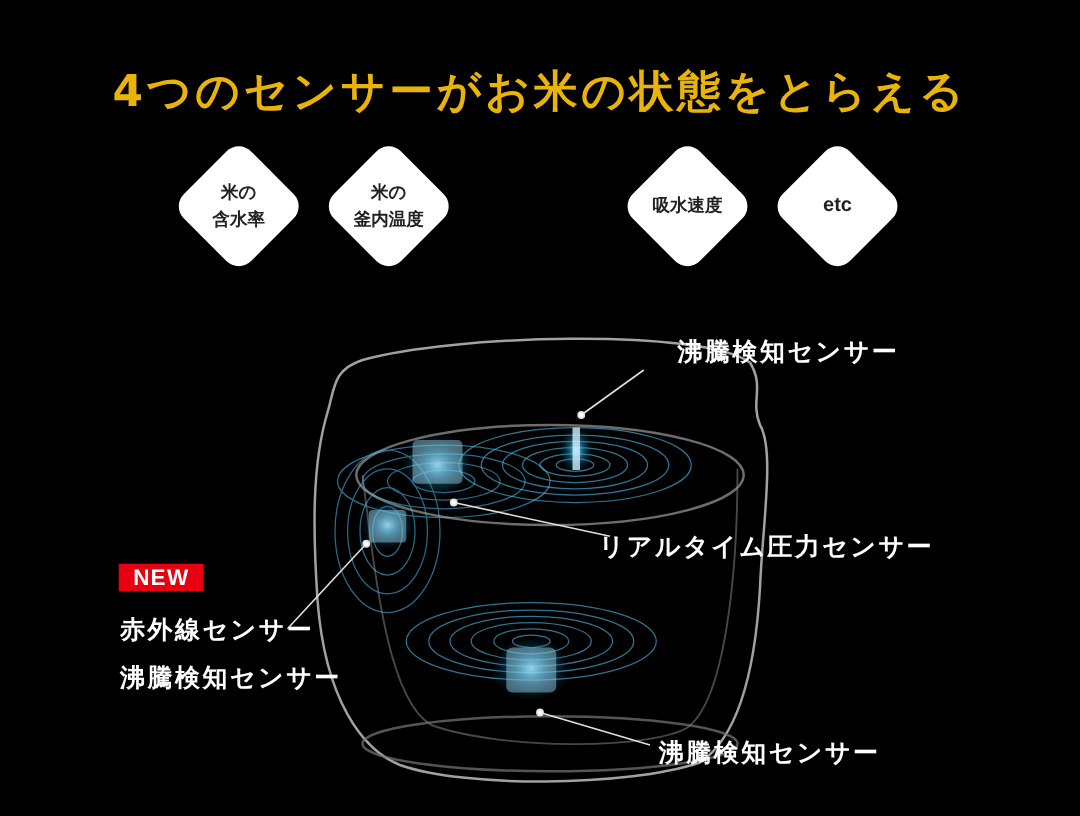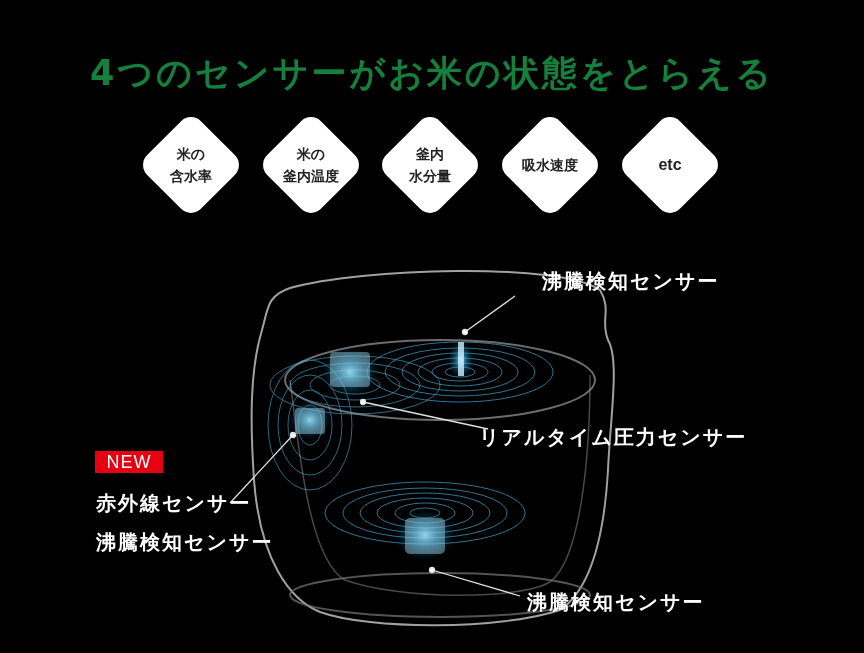--- a/index.html
+++ b/index.html
@@ -1,29 +1,29 @@
 <!DOCTYPE html>
 <html><head>
   <meta charset="utf-8">
   <style>
     html, body { margin:0; padding:0; background:#000; }
     body { width:864px; height:653px; position:relative; overflow:hidden;
            font-family:"DejaVu Sans","Liberation Sans",sans-serif; color:#fff; }
     .title { position:absolute; left:0; width:864px; top:50px; text-align:center;
-             font-size:35px; font-weight:bold; letter-spacing:3px; color:#15803d; }
+             font-size:35px; font-weight:bold; letter-spacing:3px; color:#eab308; }
     .diamonds { position:absolute; top:111px; left:0; width:744px; height:110px; }
     .dia { position:absolute; width:108px; height:108px; }
     .dia .shape { position:absolute; left:16px; top:16px; width:76px; height:76px;
                   background:#fff; border-radius:14px; transform:rotate(45deg); }
     .dia .txt { position:absolute; left:0; top:0; width:108px; height:108px;
                 display:flex; flex-direction:column; align-items:center; justify-content:center;
                 color:#222; font-size:14px; font-weight:bold; line-height:22px; text-align:center; }
     .label { position:absolute; color:#fff; font-size:20px; font-weight:bold; letter-spacing:2px; white-space:nowrap; }
     .new-badge { position:absolute; left:95px; top:451px; width:68px; height:22px; background:#e60012;
-                 color:#fff; font-family:"Liberation Sans",sans-serif; font-weight:normal; font-size:18px;
+                 color:#fff; font-family:"Liberation Sans",sans-serif; font-weight:bold; font-size:18px;
                  line-height:22px; text-align:center; letter-spacing:1px; }
     svg.diagram { position:absolute; left:0; top:0; }
   </style>
 </head>
 <body>
 
 <div class="title">4つのセンサーがお米の状態をとらえる</div>
 
 <div class="diamonds">
   <div class="dia" style="left:137px">
@@ -31,27 +31,20 @@
     <div class="txt">
         <span>米の</span>
         <span>含水率</span>
       </div>
   </div>
   <div class="dia" style="left:257px">
     <div class="shape"></div>
     <div class="txt">
         <span>米の</span>
         <span>釜内温度</span>
-      </div>
-  </div>
-  <div class="dia" style="left:376px">
-    <div class="shape"></div>
-    <div class="txt">
-        <span>釜内</span>
-        <span>水分量</span>
       </div>
   </div>
   <div class="dia" style="left:496px">
     <div class="shape"></div>
     <div class="txt">
         <span>吸水速度</span>
       </div>
   </div>
   <div class="dia" style="left:616px">
     <div class="shape"></div>

